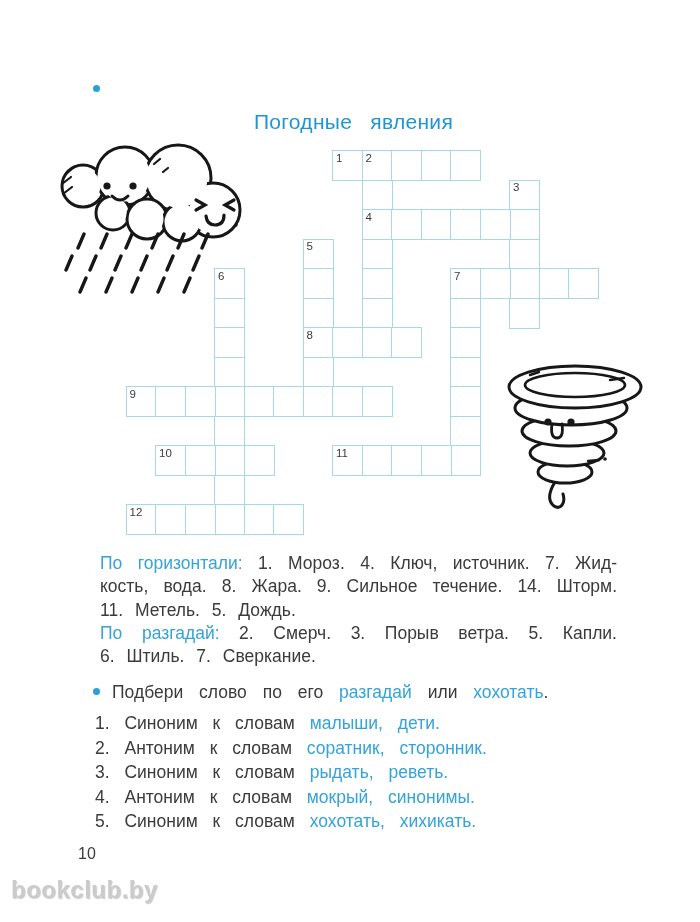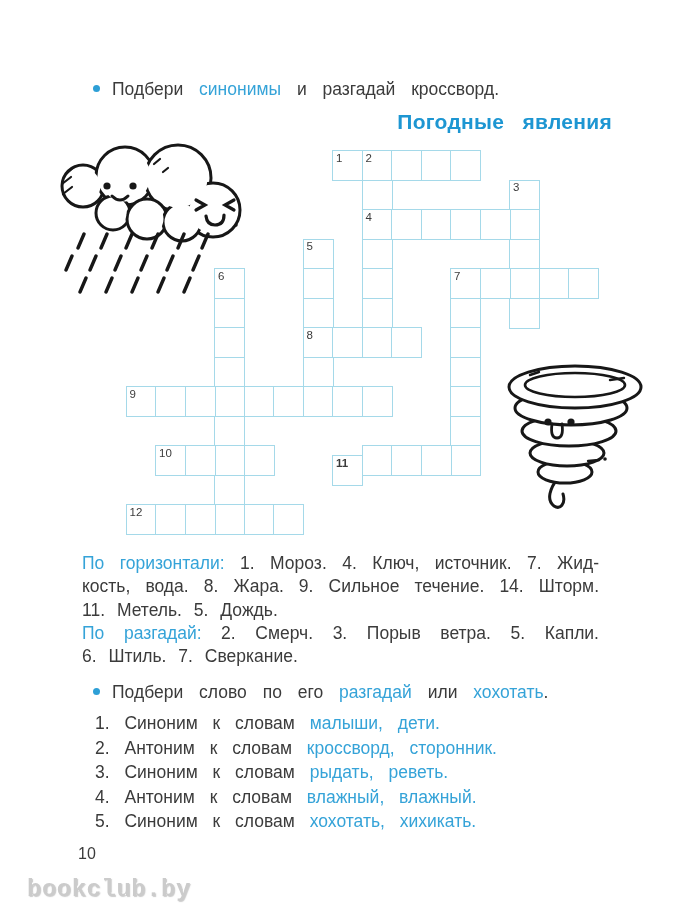--- a/index.html
+++ b/index.html
@@ -7,58 +7,57 @@
     position:relative;width:700px;height:922px;background:#fff;
     font-family:"Liberation Sans",sans-serif;color:#3b3b3b;overflow:hidden;
   }
   .blue{color:var(--inline-blue,#35a3d8);}
   .bullet{
     display:inline-block;width:7px;height:7px;border-radius:50%;
     background:var(--bullet-blue,#2d9fd6);margin-right:12px;vertical-align:3px;
   }
   .intro{position:absolute;left:93px;top:79px;width:519px;font-size:17.5px;word-spacing:11px;white-space:nowrap;}
   .page-title{
-    position:absolute;left:95px;top:110px;width:517px;text-align:right;
-    font-size:21px;font-weight:bold;color:var(--title-blue,#1d96d2);
+    position:absolute;left:95px;top:110px;width:517px;text-align:center;
+    font-size:21px;font-weight:normal;color:var(--title-blue,#1d96d2);
     word-spacing:12px;letter-spacing:.3px;
   }
   #crossword{position:absolute;left:0;top:0;width:700px;height:922px;}
   #crossword .cell{
     position:absolute;width:31px;height:31px;box-sizing:border-box;
     border:1.5px solid var(--grid-line,#a5d9e9);background:#fff;
   }
   #crossword .num{
     position:absolute;top:0.5px;left:3px;font-size:11.5px;line-height:13px;color:#3b3b3b;
   }
   .illus{position:absolute;}
   .clues{
-    position:absolute;left:82px;top:552px;width:517px;
+    position:absolute;left:100px;top:552px;width:517px;
     font-size:17.5px;line-height:23.3px;word-spacing:7px;
   }
   .clue-line.just{text-align:justify;text-align-last:justify;}
   .task2{position:absolute;left:93px;top:682px;width:540px;font-size:17.5px;word-spacing:11px;white-space:nowrap;}
   .task-list{
     position:absolute;left:95px;top:711px;width:540px;
     font-size:17.5px;line-height:24.6px;word-spacing:10px;
   }
   .page-num{position:absolute;left:78px;top:845px;font-size:16px;color:#3b3b3b;}
   .watermark{
     position:absolute;left:11px;top:876px;font-size:24px;font-weight:bold;
-    font-family:Liberation Mono, monospace;color:var(--watermark-gray,#cbcbcb);letter-spacing:.5px;
+    font-family:Liberation Sans, sans-serif;color:var(--watermark-gray,#cbcbcb);letter-spacing:.5px;
     text-shadow:-1px -1px 0 #ffffff, 1px 1px 1px rgba(140,140,140,.45);
-    margin-left:16px;
   }
 </style>
 </head>
 <body>
 
 <div class="page">
 
   <div class="intro">
-    <span class="bullet"></span><span><span>Подбери </span><span class="blue">синонимы</span><span> и разгадай кроссворд.</span></span>
+    <span class="bullet"></span>
   </div>
 
   <div class="page-title">Погодные явления</div>
 
   <div id="crossword">
       <div class="cell" style="left: 332px; top: 150px;">
         <span class="num">1</span>
       </div>
       <div class="cell" style="left: 361.5px; top: 150px;">
         <span class="num">2</span>
@@ -127,21 +126,21 @@
       <div class="cell" style="left: 184.5px; top: 386px;"></div>
       <div class="cell" style="left: 243.5px; top: 386px;"></div>
       <div class="cell" style="left: 273px; top: 386px;"></div>
       <div class="cell" style="left: 332px; top: 386px;"></div>
       <div class="cell" style="left: 361.5px; top: 386px;"></div>
       <div class="cell" style="left: 155px; top: 445px;">
         <span class="num">10</span>
       </div>
       <div class="cell" style="left: 184.5px; top: 445px;"></div>
       <div class="cell" style="left: 243.5px; top: 445px;"></div>
-      <div class="cell" style="left: 332px; top: 455px; font-weight: bold;">
+      <div class="cell" style="left: 332px; top: 445px;">
         <span class="num">11</span>
       </div>
       <div class="cell" style="left: 361.5px; top: 445px;"></div>
       <div class="cell" style="left: 391px; top: 445px;"></div>
       <div class="cell" style="left: 420.5px; top: 445px;"></div>
       <div class="cell" style="left: 125.5px; top: 504px;">
         <span class="num">12</span>
       </div>
       <div class="cell" style="left: 155px; top: 504px;"></div>
       <div class="cell" style="left: 184.5px; top: 504px;"></div>
@@ -208,22 +207,22 @@
       <div class="clue-line just"><span class="blue">По разгадай:</span><span> 2. Смерч. 3. Порыв ветра. 5. Капли.</span></div>
       <div class="clue-line"><span>6. Штиль. 7. Сверкание.</span></div>
     </div>
 
   <div class="task2">
     <span class="bullet"></span><span><span>Подбери слово по его </span><span class="blue">разгадай</span><span> или </span><span class="blue">хохотать</span><span>.</span></span>
   </div>
 
   <div class="task-list">
       <div><span>1. Синоним к словам </span><span class="blue">малыши, дети.</span></div>
-      <div><span>2. Антоним к словам </span><span class="blue">кроссворд, сторонник.</span></div>
+      <div><span>2. Антоним к словам </span><span class="blue">соратник, сторонник.</span></div>
       <div><span>3. Синоним к словам </span><span class="blue">рыдать, реветь.</span></div>
-      <div><span>4. Антоним к словам </span><span class="blue">влажный, влажный.</span></div>
+      <div><span>4. Антоним к словам </span><span class="blue">мокрый, синонимы.</span></div>
       <div><span>5. Синоним к словам </span><span class="blue">хохотать, хихикать.</span></div>
     </div>
 
   <div class="page-num">10</div>
   <div class="watermark">bookclub.by</div>
 
 </div>
 
 </body></html>

